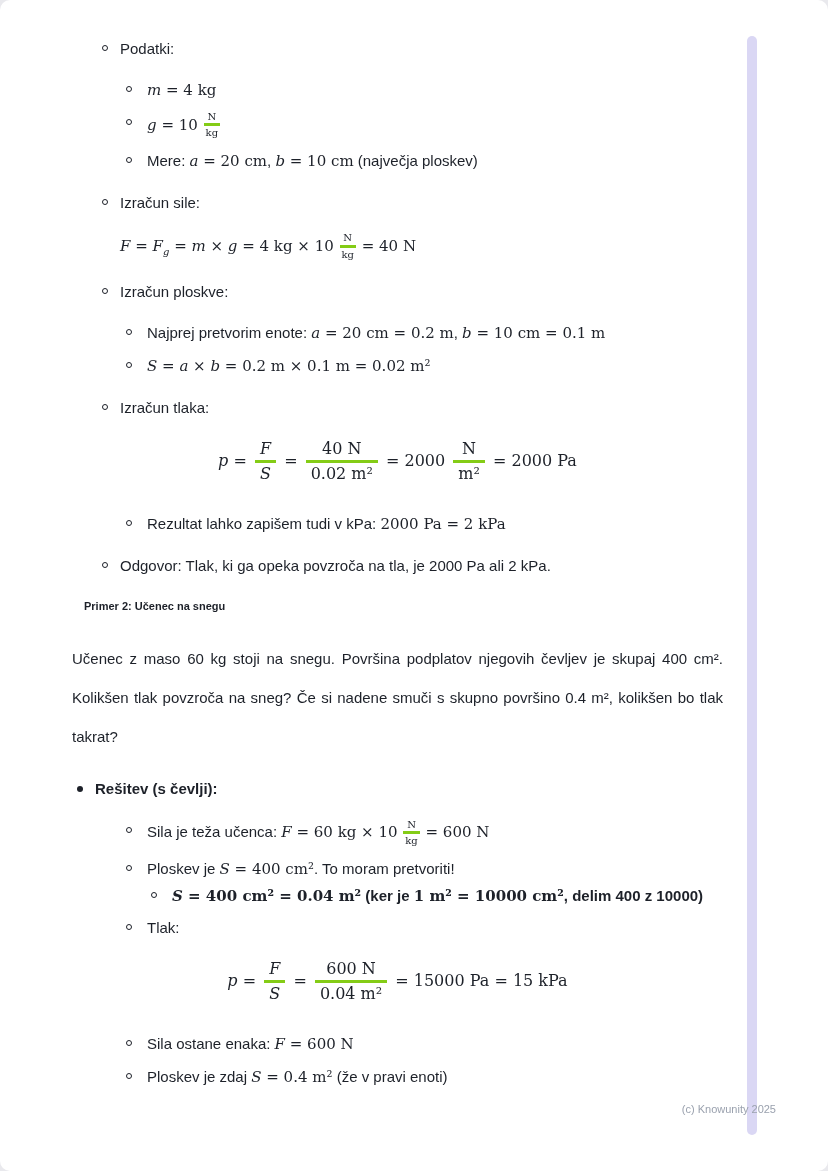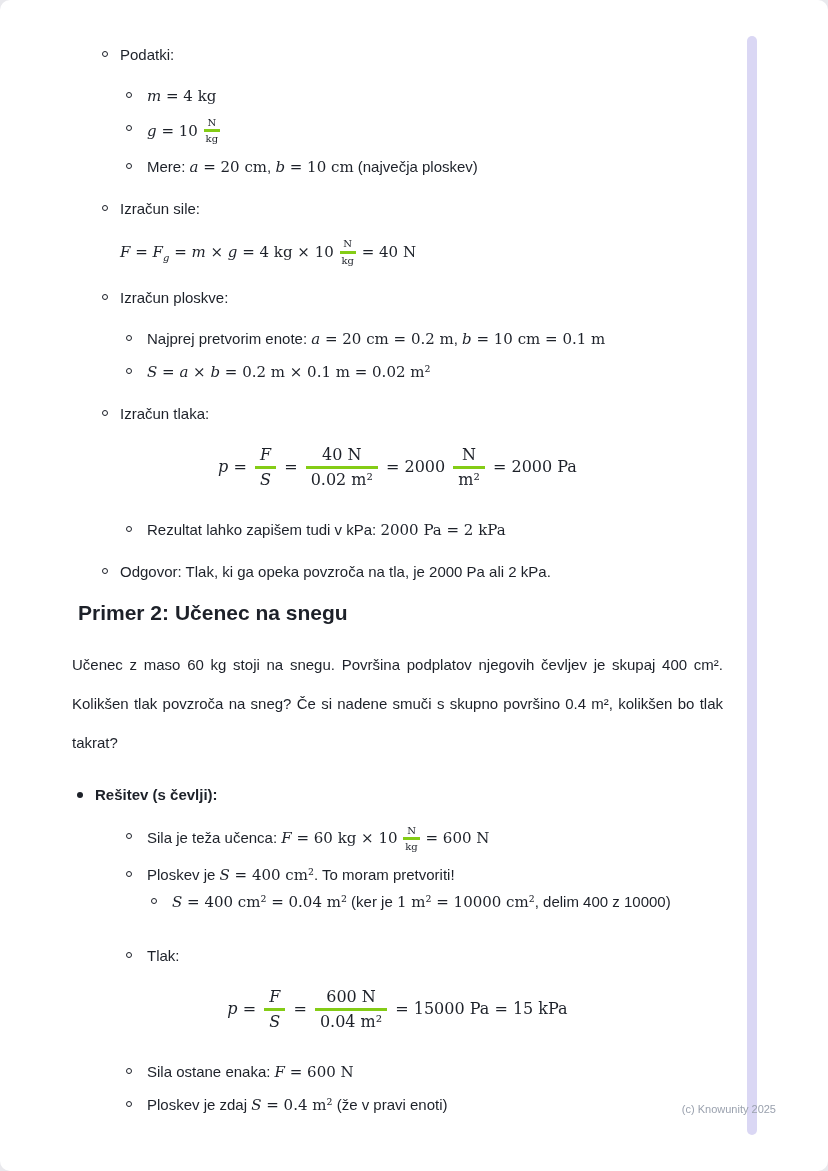--- a/index.html
+++ b/index.html
@@ -12,49 +12,49 @@
     overflow:hidden;
   }
   .page {
     position:absolute; inset:0;
     background:#ffffff;
     border-radius:10px;
     overflow:hidden;
   }
   .content {
     position:absolute;
-    top:44px; left:72px;
+    top:38px; left:72px;
     width:651px;
     font-size:15px;
     line-height:21px;
   }
   .content > :first-child { margin-top:0 !important; }
 
   
   .b-li { position:relative; }
   .marker {
     position:absolute; top:7px;
     width:6px; height:6px; border-radius:50%;
   }
   .m-hollow { border:1.3px solid #1d2129; }
   .m-filled { background:#1d2129; }
 
   .ind-a { padding-left:48px;  margin-top:20px; margin-bottom:20px; }
   .ind-a > .marker { left:30px; }
   .ind-b { padding-left:75px;  margin-bottom:11px; }
   .ind-b > .marker { left:54px; }
-  .ind-c { padding-left:100px; margin-top:-6px; margin-bottom:32px; }
+  .ind-c { padding-left:100px; margin-top:-6px; margin-bottom:10px;font-weight:bold; }
   .ind-c > .marker { left:79px; }
   .ind-0 { padding-left:23px;  margin-bottom:21px; }
   .ind-0 > .marker { left:5px; top:8px; }
 
   
   .b-math    { padding-left:48px; margin:0 0 12px; }
   .b-display { text-align:center; margin:22px 0 30px; font-size:16px; }
-  .b-heading { font-weight:700; font-size:21px; margin:18px 6px 22px; }
+  .b-heading { font-weight:700; font-size:11px; margin:18px 12px 22px; }
   .b-para    { text-align:justify; line-height:39px; margin-bottom:22px; }
 
   
   .seg-t { }
   .seg-b { font-weight:700; }
   .seg-v { font-family:"DejaVu Serif", serif; font-style:italic; }
   .seg-r { font-family:"DejaVu Serif", serif; }
   .seg-v sub { font-size:10px; font-style:italic; line-height:0; }
 
   

